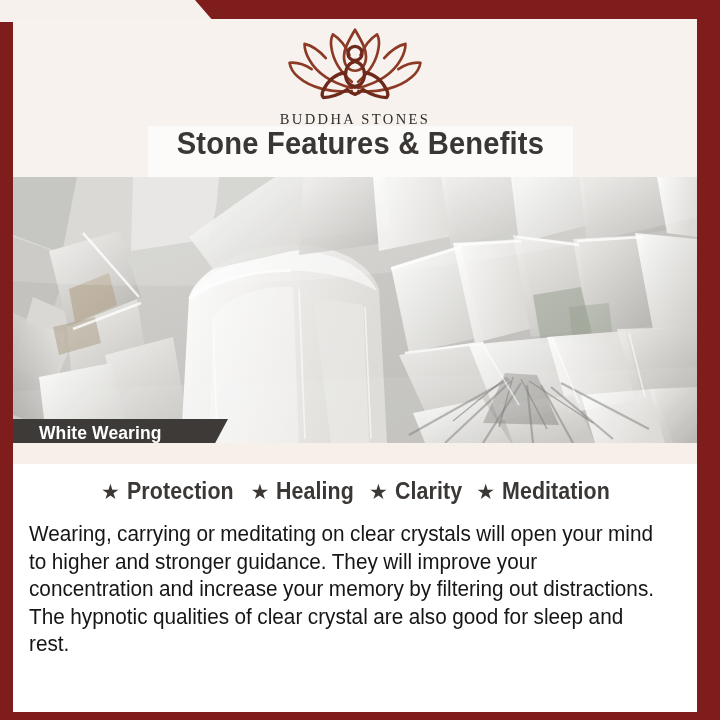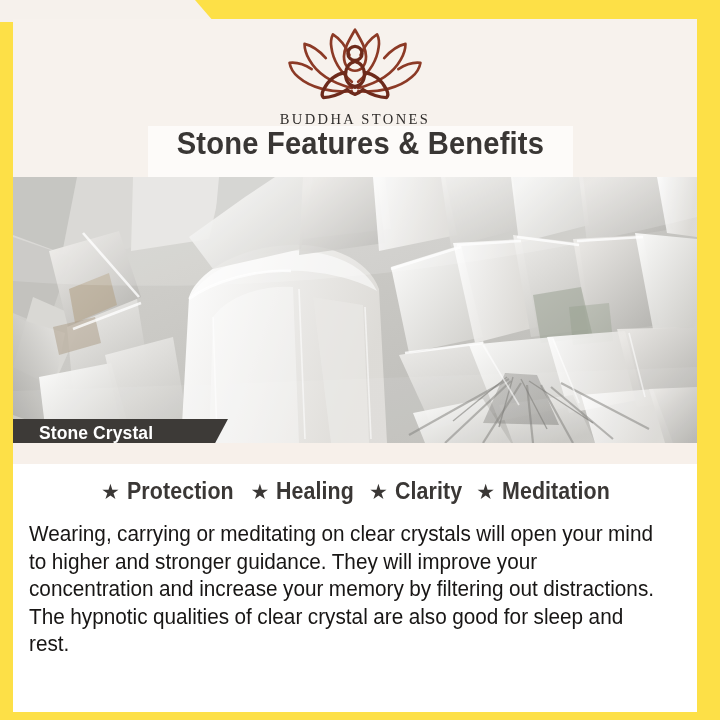--- a/index.html
+++ b/index.html
@@ -4,21 +4,21 @@
 <style>
   html,body{margin:0;padding:0;}
   body{
     width:720px;height:720px;overflow:hidden;
     background:#413e3b;
     font-family:"Liberation Sans", sans-serif;
     -webkit-font-smoothing:antialiased;
   }
   #infographic{
     position:relative;width:720px;height:720px;
-    background:#fde047;
+    background:#7f1d1d;
   }
 
   
   .cream-top-left{
     position:absolute;left:0;top:0;width:214px;height:22px;
     background:#f6f1ec;
     clip-path:polygon(0 0,195px 0,214px 22px,0 22px);
   }
   
   .card{
@@ -284,21 +284,21 @@
           <path d="M540 162 L566 226"></path>
           <path d="M616 156 L632 220"></path>
         </g>
 
         <path d="M0 0 L684 0 L684 40 C460 96 220 120 0 104 Z" fill="#ffffff" opacity="0.16"></path>
         <path d="M0 214 L684 190 L684 266 L0 266 Z" fill="#ffffff" opacity="0.08"></path>
       </svg>
     </div>
 
     <div class="stone-banner">
-      <span class="stone-banner-label">Stone Crystal</span>
+      <span class="stone-banner-label">White Wearing</span>
     </div>
 
     <div class="strip"></div>
 
     <div class="body-panel">
 
       <div class="benefits">
         <div class="benefit">
           <span class="star">★</span>
           <span class="blabel">Protection</span>

